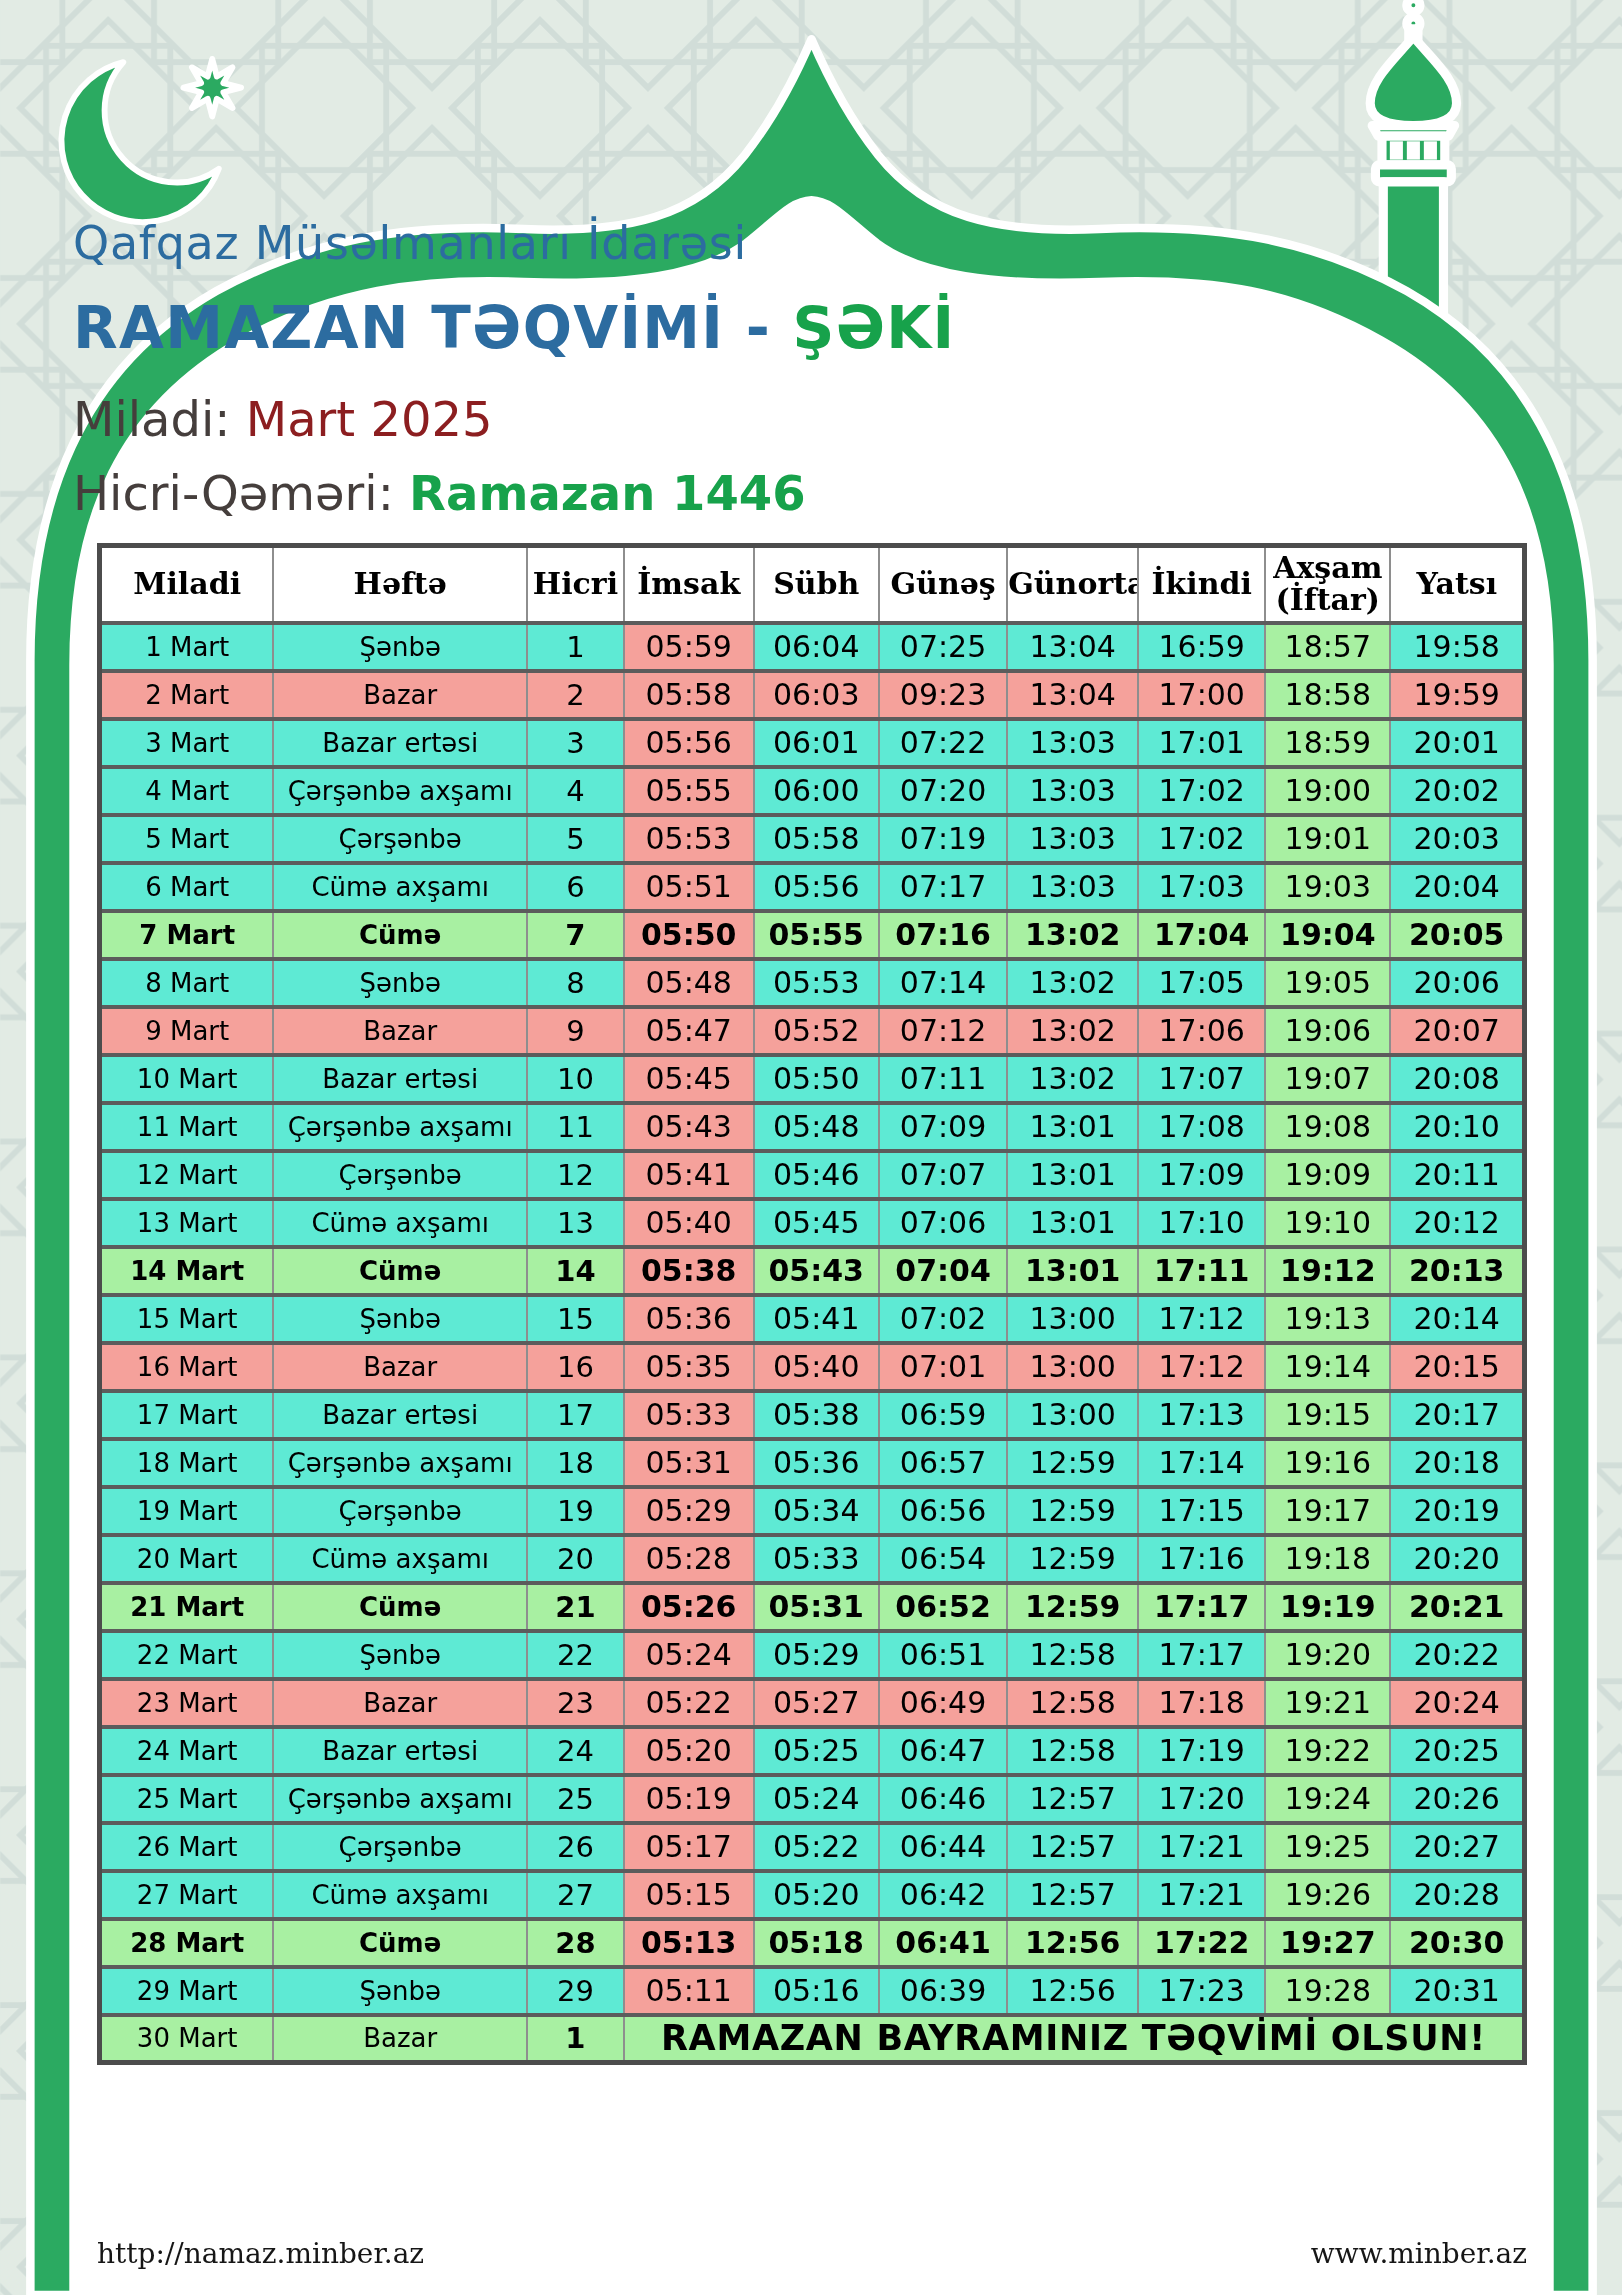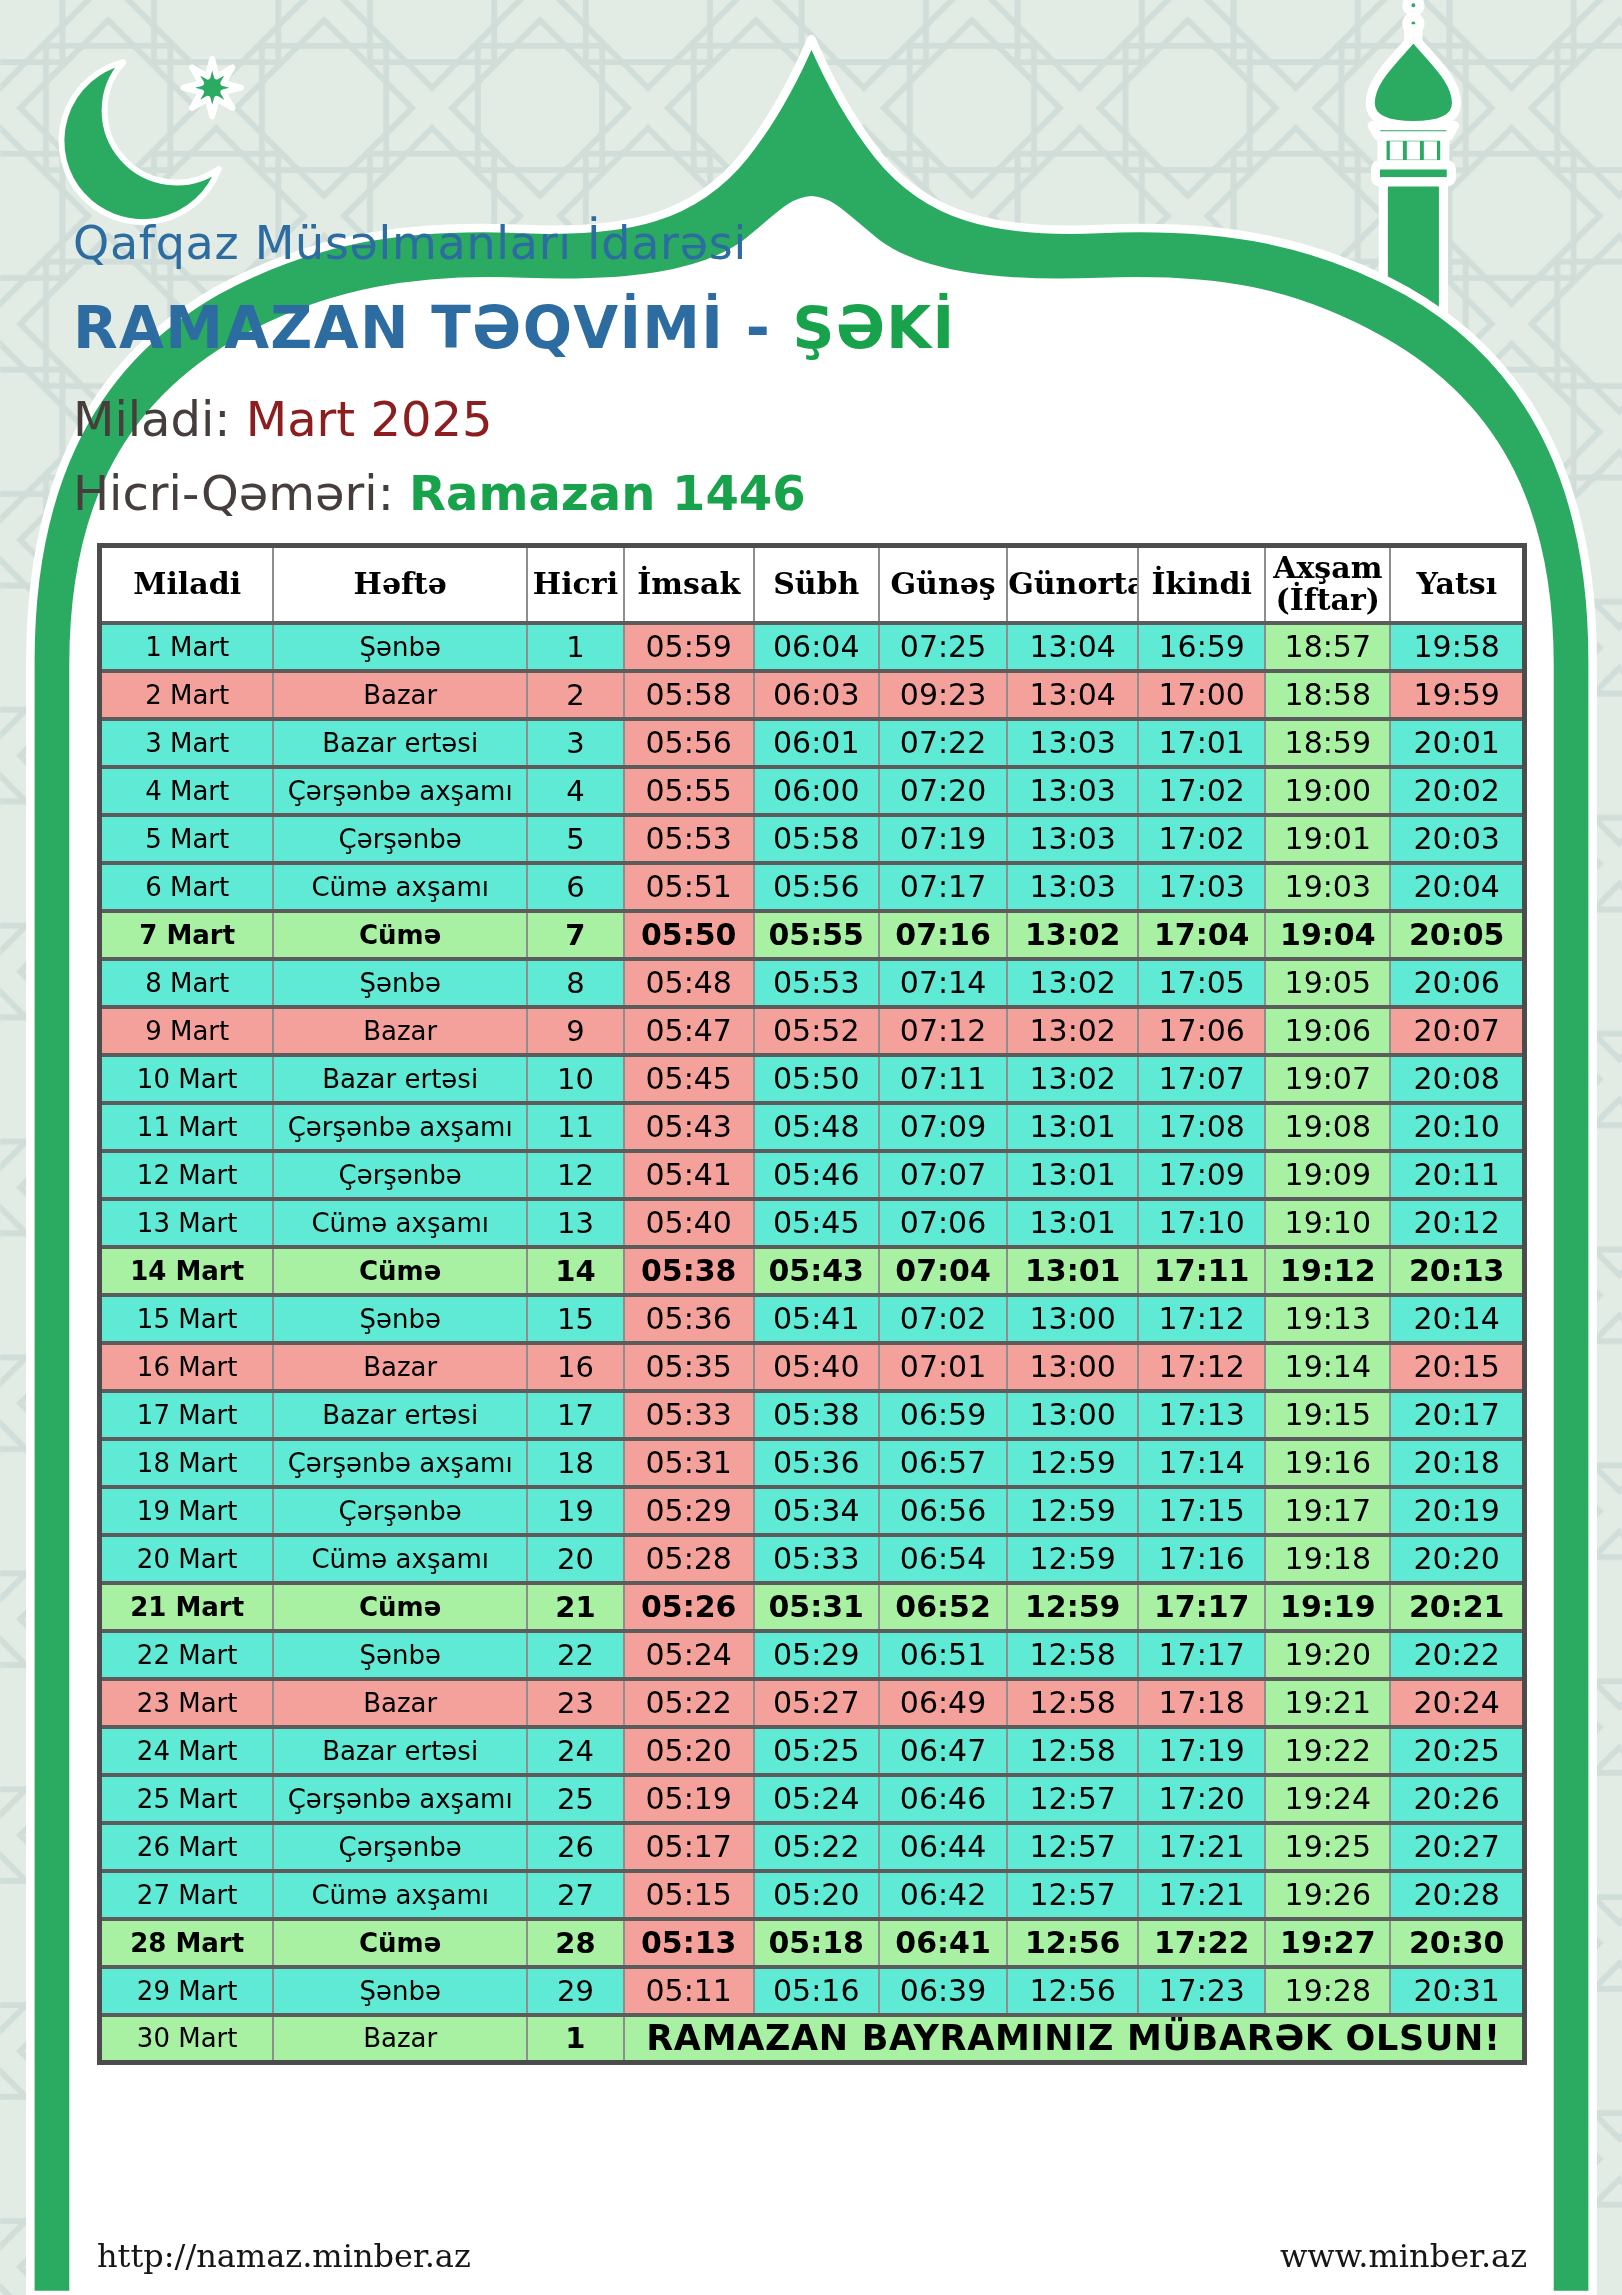--- a/index.html
+++ b/index.html
@@ -34,21 +34,21 @@
   td.aksam{background:var(--lgreen)}
   tr.row-sunday td{background:var(--pink)}
   tr.row-sunday td.aksam{background:var(--lgreen)}
   tr.row-friday td{background:var(--lgreen);font-weight:bold}
   tr.row-friday td.imsak{background:var(--pink)}
   tr.row-bayram td{background:var(--lgreen)}
   tr.row-bayram td.c-hicri{font-weight:bold}
   td.c-message{font-size:35px;font-weight:bold;letter-spacing:0.7px}
   
   .footer{position:absolute;left:97px;width:1430px;top:2237px;display:flex;justify-content:space-between;
-          font-family:"DejaVu Serif",serif;font-size:32px;color:#161616}
+          font-family:"DejaVu Serif",serif;font-size:28px;color:#161616}
 </style>
 </head>
 <body>
 
 <svg class="layer" viewBox="0 0 2480 3508" aria-hidden="true">
   <defs>
     <pattern id="geo" width="330" height="330" patternUnits="userSpaceOnUse">
       <g fill="none" stroke="#cbd8d4" stroke-width="9" opacity="0.75">
         <g transform="translate(165,165)">
           <rect x="-95" y="-95" width="190" height="190"></rect>
@@ -503,21 +503,21 @@
           <td class="c-time gunes">06:39</td>
           <td class="c-time gunorta">12:56</td>
           <td class="c-time ikindi">17:23</td>
           <td class="c-time aksam">19:28</td>
           <td class="c-time yatsi">20:31</td>
         </tr>
         <tr class="row-bayram">
           <td class="c-date">30 Mart</td>
           <td class="c-day">Bazar</td>
           <td class="c-hicri">1</td>
-          <td class="c-message" colspan="7">RAMAZAN BAYRAMINIZ MÜBARƏK OLSUN!</td>
+          <td class="c-message" colspan="7">RAMAZAN BAYRAMINIZ TƏQVİMİ OLSUN!</td>
         </tr>
       </tbody>
   </table>
 
   <div class="footer">
     <span>http://namaz.minber.az</span>
     <span>www.minber.az</span>
   </div>
 </div>
 

